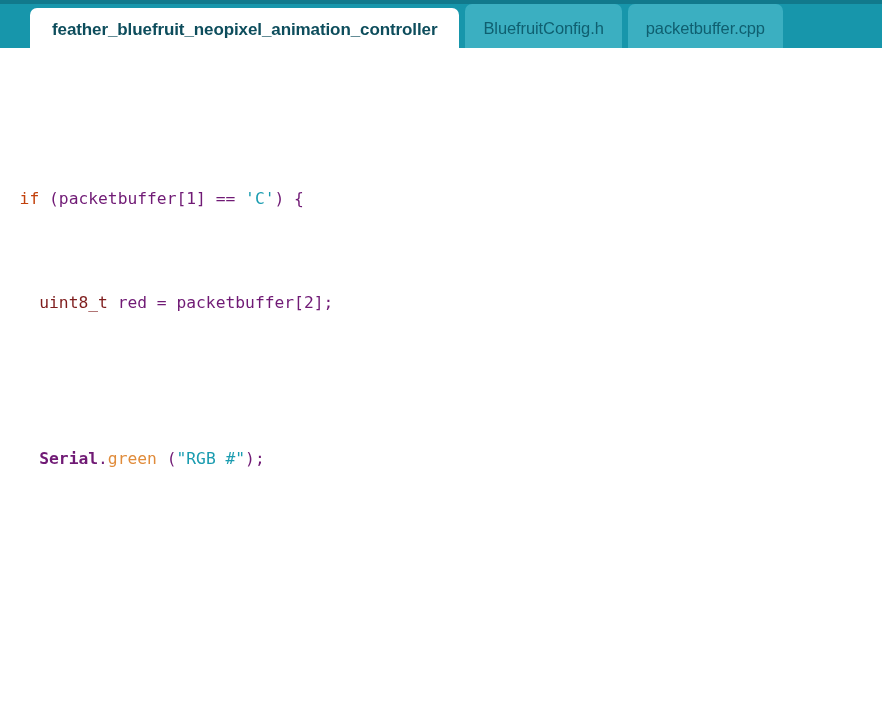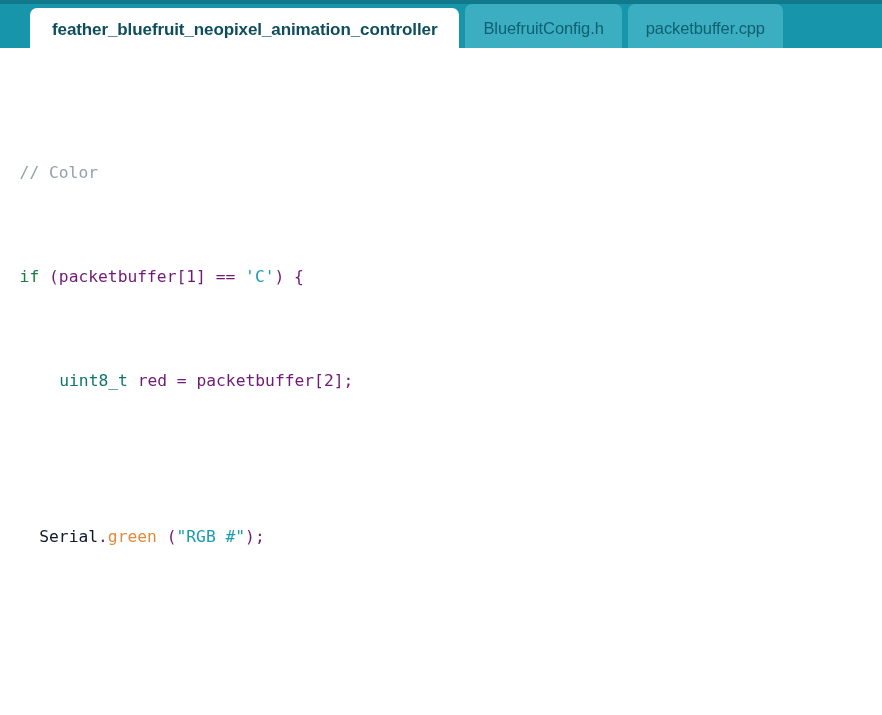--- a/index.html
+++ b/index.html
@@ -94,24 +94,24 @@
   }
   .ln {
     display: block;
     height: 26px;
     padding-left: 0;
     white-space: pre;
   }
 
   
   .cmt  { color: #95a1a8; }
-  .kw   { color: #15803d; }
-  .typ  { color: #0f766e; margin-left: 20px; }
+  .kw   { color: #c2410c; }
+  .typ  { color: #7f1d1d; }
   .str  { color: #1a9cb0; }
-  .cls  { color: #0f172a; font-weight: normal; }
+  .cls  { color: #701a75; font-weight: bold; }
   .fn   { color: #e08game; }
   .fn   { color: #e08b3a; }
   .plain{ color: #701a75; }
 </style>
 </head>
 <body>
 
 <div id="tab-bar">
   <div id="tab-bar-top-strip"></div>
   <div id="tab-strip">
@@ -123,21 +123,20 @@
     </div>
     <div class="tab inactive">
       <span>packetbuffer.cpp</span>
     </div>
   </div>
 </div>
 
 <div id="editor">
   <div id="code">
 
-    <span class="ln"><span class="plain">  </span><span class="cmt">// Color</span></span>
 
     <span class="ln"><span class="plain">  </span><span class="kw">if</span><span class="plain"> (packetbuffer[1] == </span><span class="str">'C'</span><span class="plain">) {</span></span>
 
     <span class="ln"><span class="plain">    </span><span class="typ">uint8_t</span><span class="plain"> red = packetbuffer[2];</span></span>
 
 
 
     <span class="ln"><span class="plain">    </span><span class="cls">Serial</span><span class="plain">.</span><span class="fn">green</span><span class="plain"> (</span><span class="str">"RGB #"</span><span class="plain">);</span></span>
 
     

